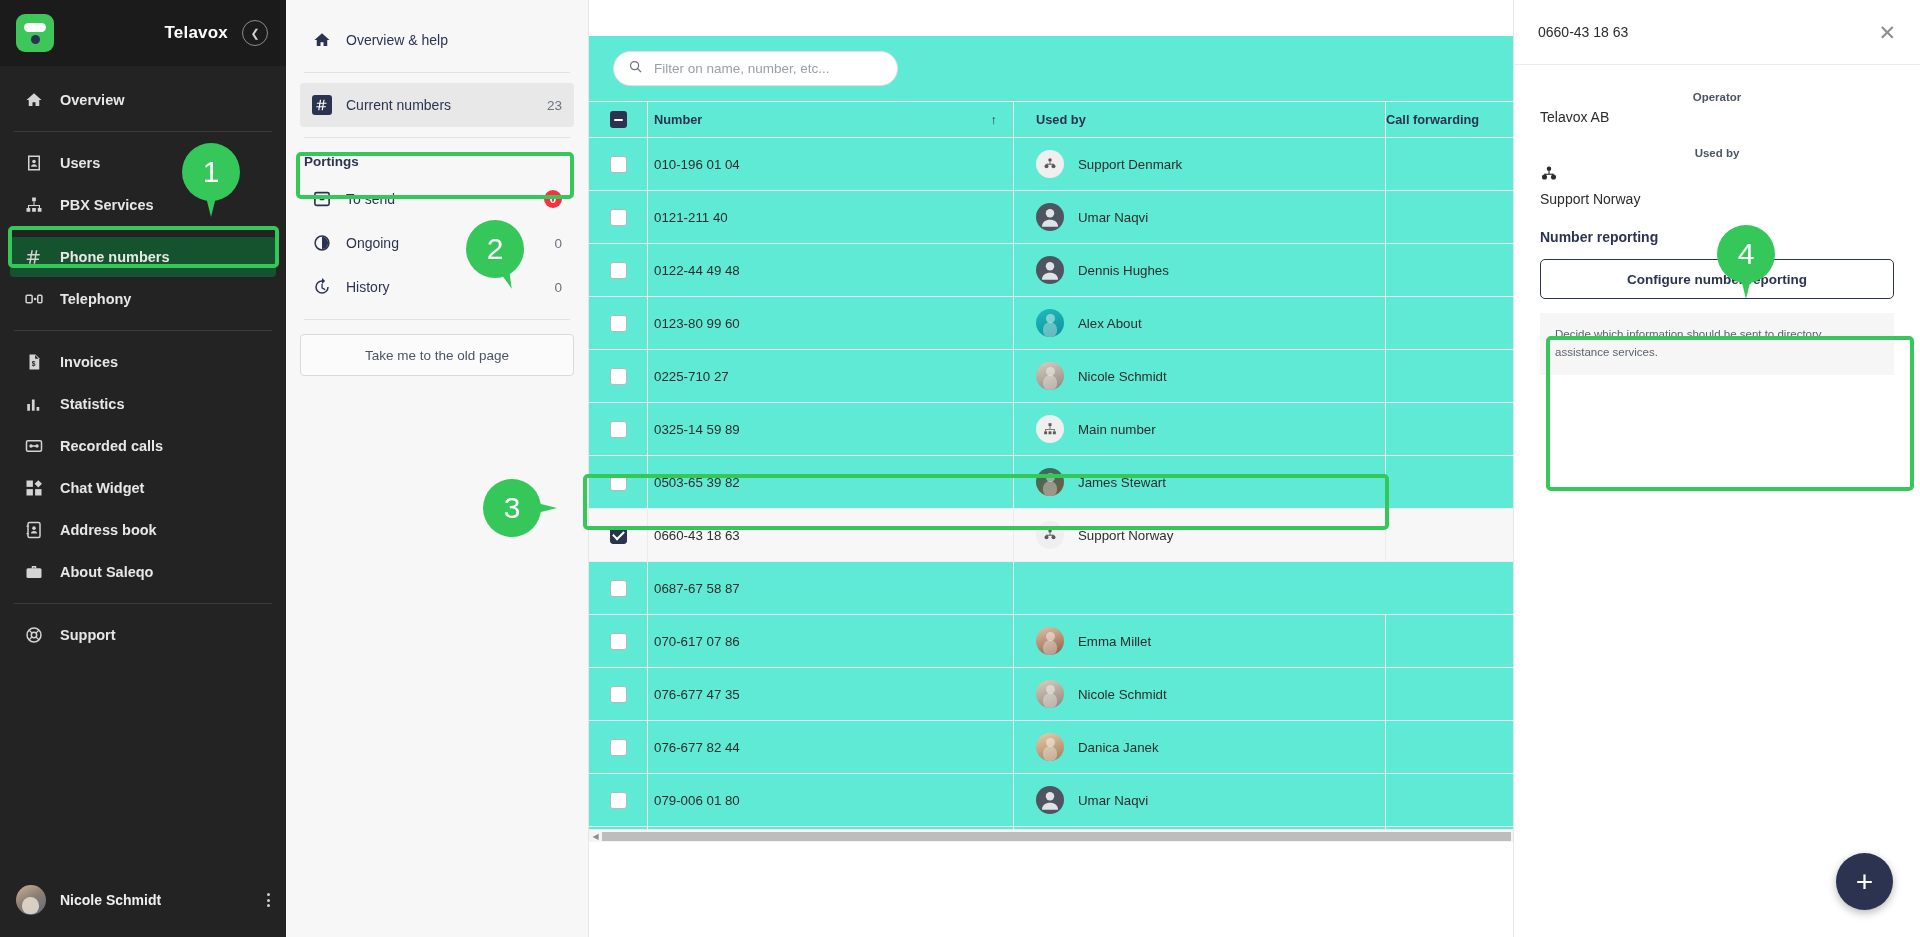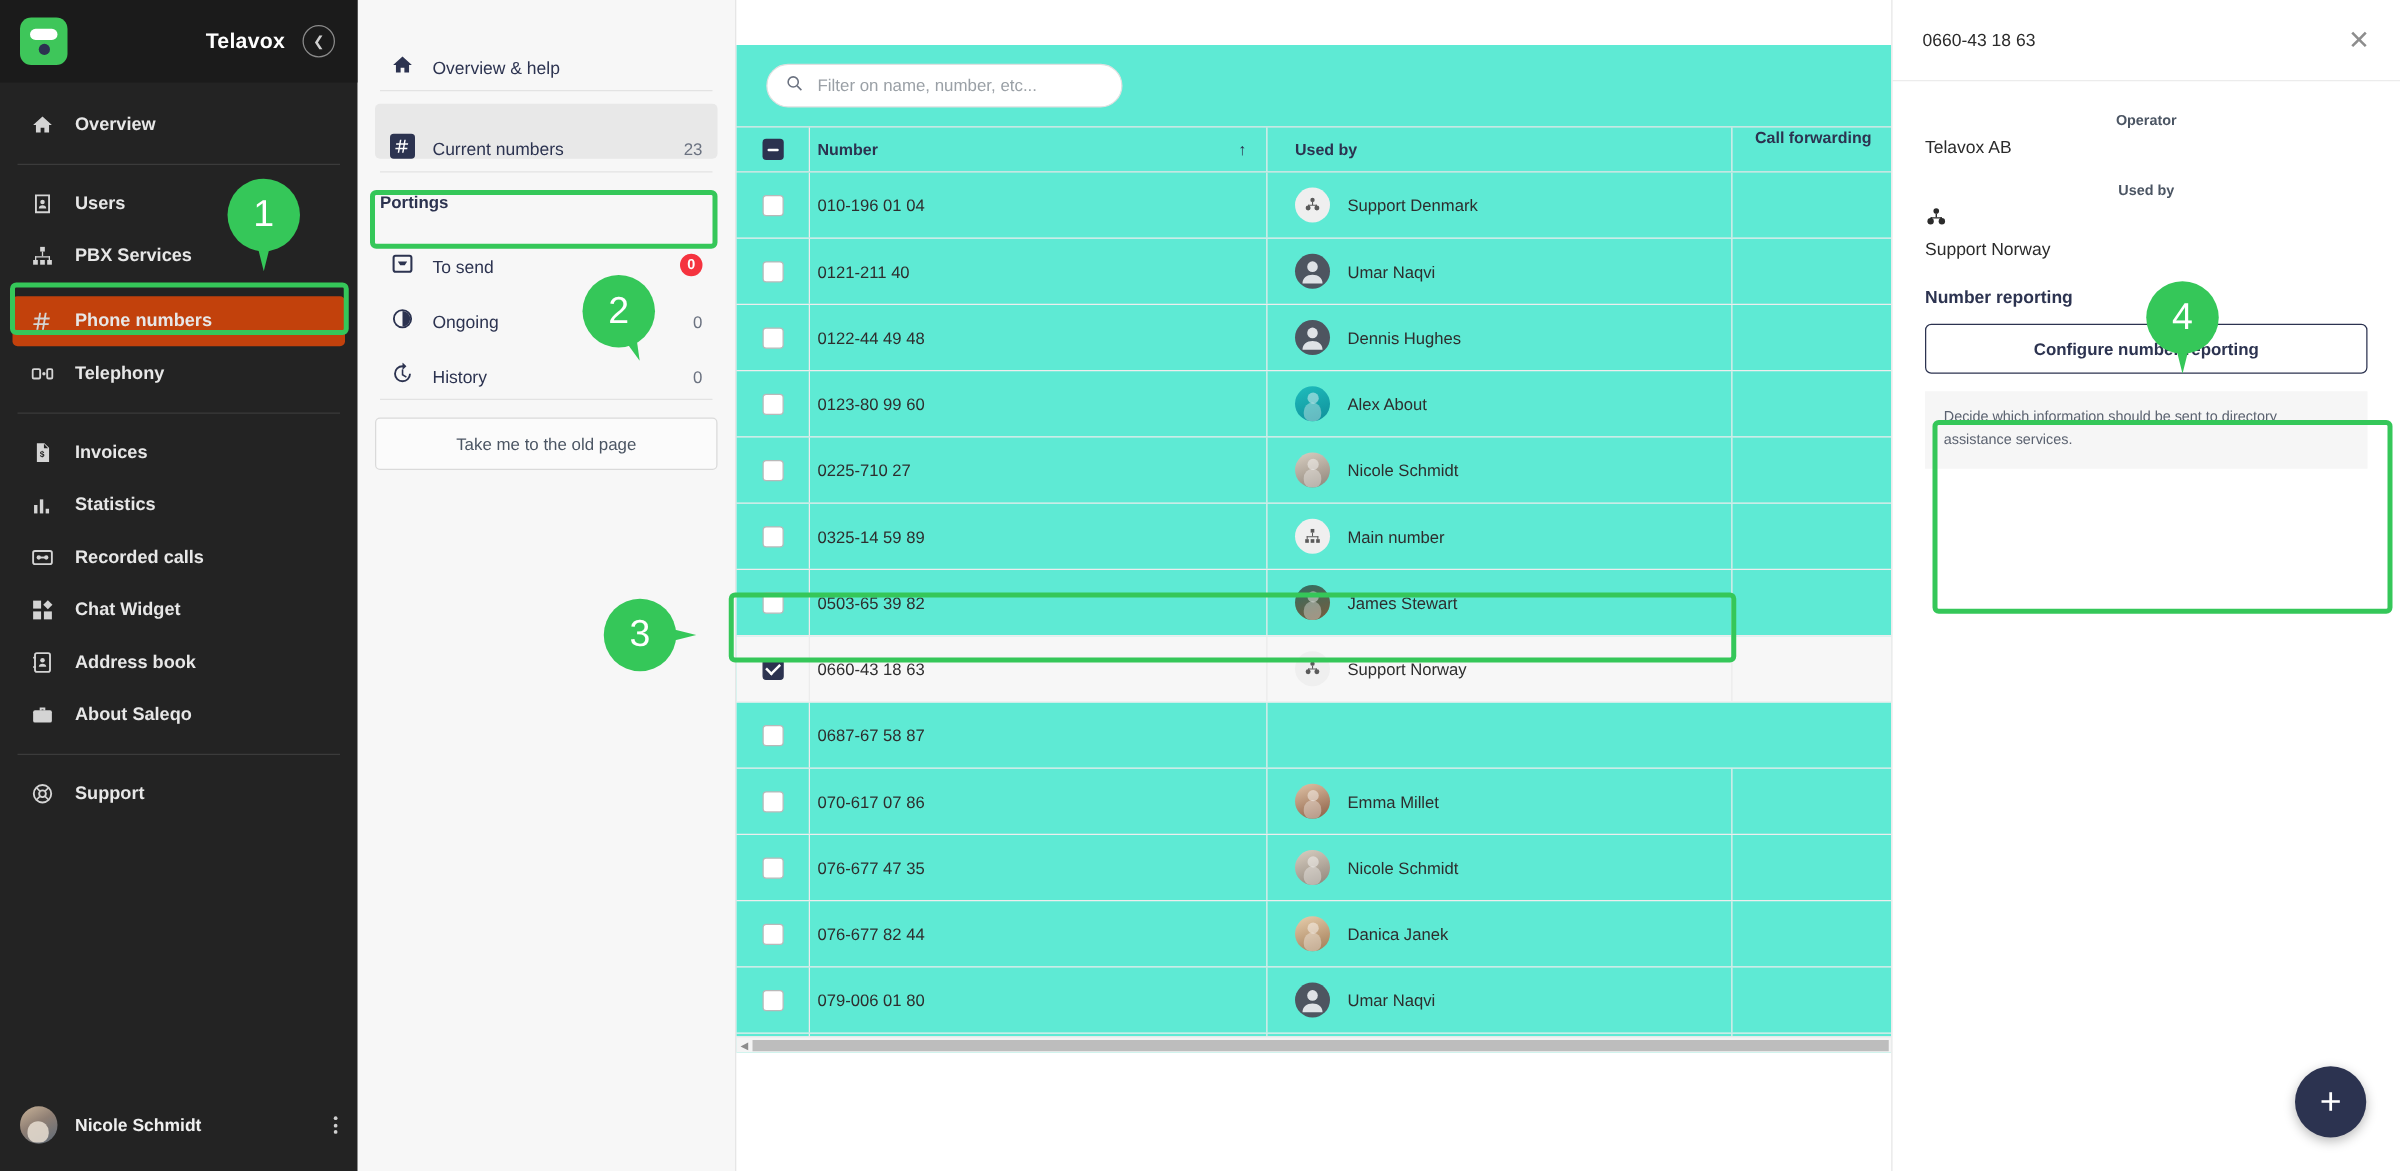--- a/index.html
+++ b/index.html
@@ -42,21 +42,21 @@
   }
 
   .nav { padding-top: 12px; flex: 1; overflow: hidden; }
   .nav-sep { height: 1px; background: #3b3b3b; margin: 11px 14px; }
   .nav-item {
     display: flex; align-items: center; gap: 17px;
     height: 40px; margin: 2px 10px; padding: 0 14px;
     color: #e7e7e7; font-size: 14.5px; font-weight: 700; cursor: pointer;
     border-radius: 4px; position: relative;
   }
-  .nav-item.active { background: #c2410c; margin-top: 12px; }
+  .nav-item.active { background: #14532d; margin-top: 12px; }
   .nav-ico { width: 19px; height: 19px; display: flex; align-items: center;
     justify-content: center; color: #d8d8d8; flex: 0 0 19px; }
   .nav-ico svg { width: 18px; height: 18px; fill: #d4d4d4; }
 
   .user-row {
     height: 62px; display: flex; align-items: center; gap: 14px;
     padding: 0 16px; border-top: 0px; margin-bottom: 6px;
   }
   .avatar-img {
     width: 30px; height: 30px; border-radius: 50%; flex: 0 0 30px;
@@ -70,21 +70,21 @@
   .user-name { color: #efefef; font-size: 14px; font-weight: 700; flex: 1; }
   .kebab { color: #c9c9c9; font-size: 17px; letter-spacing: 1px; cursor: pointer; line-height: 6px;}
   .kebab span { display:block; width:3px;height:3px;border-radius:50%;background:#cfcfcf;margin:2.5px 0;}
 
   
   .subnav {
     width: 303px; flex: 0 0 303px; height: 937px; background: #f7f7f7;
     border-right: 1px solid #e6e6e6; padding: 18px 14px 0 14px; position: relative;
   }
   .subnav-item {
-    display: flex; align-items: flex-end; gap: 14px; height: 44px;
+    display: flex; align-items: center; gap: 14px; height: 44px;
     padding: 0 12px; border-radius: 4px; font-size: 14px; color: #2c3350;
     cursor: pointer; position: relative;
   }
   .subnav-item.sel { background: #e8e8e8; }
   .sub-ico { width: 20px; height: 20px; flex: 0 0 20px; display:flex; align-items:center; justify-content:center;}
   .sub-ico svg { width: 18px; height: 18px; fill: #2c3350; }
   .sub-ico.boxed {
     background: #2c3350; border-radius: 3px; width:20px;height:20px;
   }
   .sub-ico.boxed svg { width: 14px; height: 14px; fill: #ffffff; }
@@ -121,21 +121,21 @@
     height: 36px; display: flex; align-items: center;
     border-bottom: 1px solid #e6e6e6; font-size: 12.8px; font-weight: 700; color: #2c3350;
   }
   .cell-check { width: 58px; flex:0 0 58px; display: flex; align-items: center; justify-content: center; }
   .cell-num { width: 366px; flex: 0 0 366px; padding-left: 6px; display:flex; align-items:center;
     border-left: 1px solid #ececec; height: 100%;}
   .cell-num .txt { flex: 1; }
   .sort-arrow { color: #2c3350; font-size: 13px; padding-right: 16px; }
   .cell-used { width: 372px; flex: 0 0 372px; padding-left: 22px; display:flex; align-items:center; gap: 14px;
     border-left: 1px solid #ececec; height: 100%;}
-  .cell-fwd { width: 154px; flex: 0 0 154px; padding-left: 18px; display:flex; 
+  .cell-fwd { width: 154px; flex: 0 0 154px; display:flex; align-items:center;
     border-left: 1px solid #ececec; height: 100%;}
   .cell-tail { flex: 1; border-left: 1px solid #ececec; height:100%;}
 
   .hdr-check {
     width: 17px; height: 17px; border-radius: 3px; background: #2c3350;
     display: flex; align-items: center; justify-content: center; cursor: pointer;
   }
   .hdr-check::after { content:""; width: 9px; height: 2px; background:#fff; border-radius:1px;}
 
   .tbody { flex: 1; overflow: hidden; }

